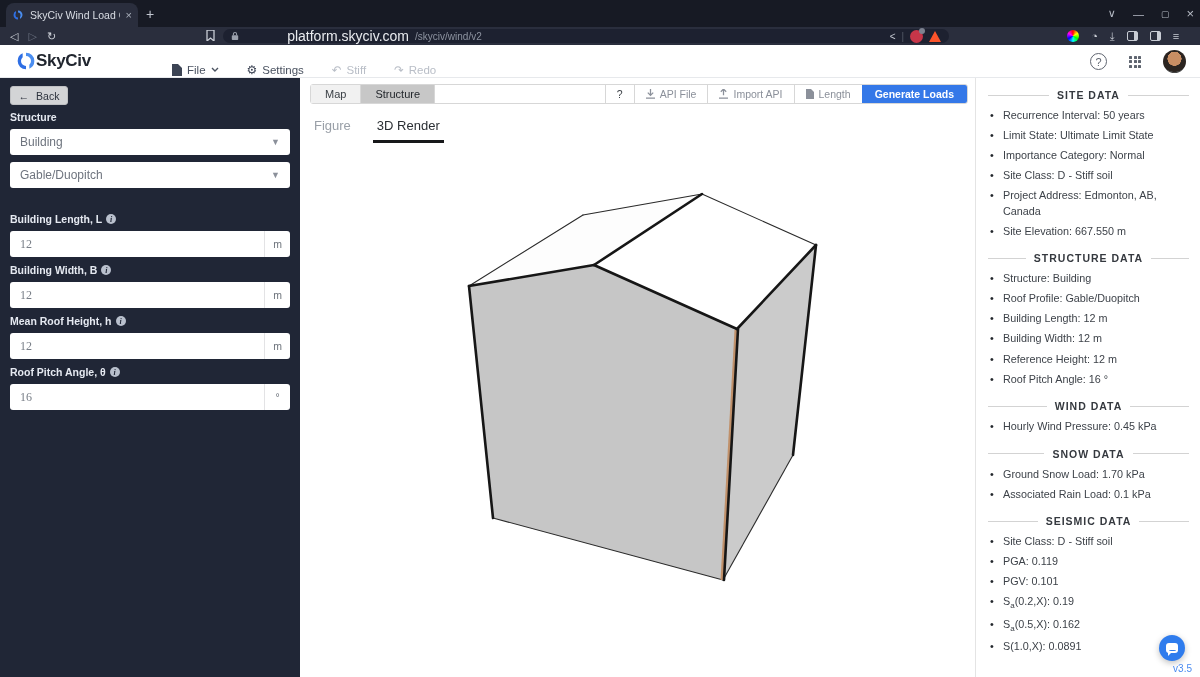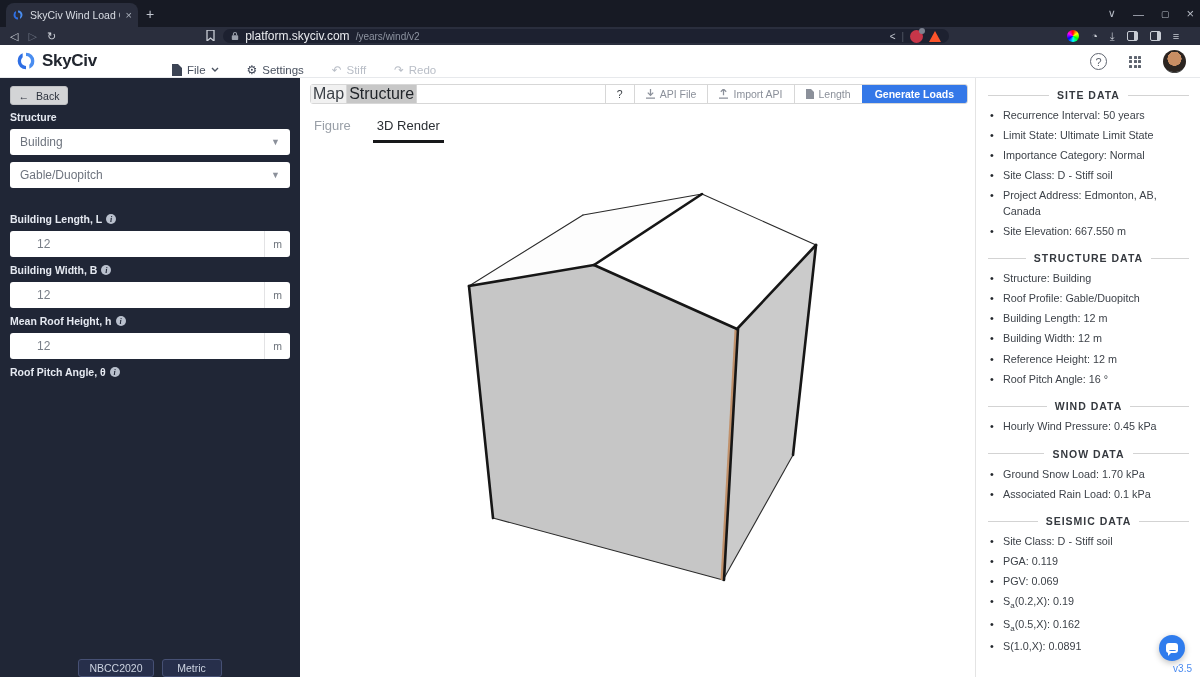--- a/index.html
+++ b/index.html
@@ -13,36 +13,36 @@
   .tab-title { flex:1; font-size:10.5px; color:#d9dde4; white-space:nowrap; overflow:hidden; }
   .tab-close { color:#aab0bc; font-size:11px; line-height:1; cursor:default; }
   .newtab { position:absolute; left:146px; top:6px; color:#c3c8d1; font-size:14px; }
   .wincontrols { position:absolute; right:6px; top:0; height:27px; display:flex; align-items:center; gap:17px; color:#b7bcc6; font-size:11px; }
   .navbar { position:absolute; left:0; top:27px; width:1200px; height:18px; background:#2a2e3d; display:flex; align-items:center; }
   .nav-ic { color:#d2d6dd; font-size:11px; margin-left:10px; }
   .nav-ic.dim { color:#6b7181; }
   .bookmark-ic { margin-left:150px; }
   .urlbar { margin-left:8px; width:726px; height:14px; background:#1d2130; border-radius:7px;
             display:flex; align-items:center; padding:0 8px; gap:6px; }
-  .url-domain { font-size:12px; color:#e8eaee; }
+  .url-domain { font-size:14px; color:#e8eaee;margin-left:42px; }
   .url-path { font-size:10px; color:#8d93a0; }
   .url-spacer { flex:1; }
   .mini { font-size:10px; color:#c6cad2; }
   .badge-shield { width:13px; height:13px; border-radius:50%; background:#c73649; display:inline-block; position:relative; }
   .badge-shield::after { content:''; position:absolute; right:-2px; top:-2px; width:6px; height:6px; border-radius:50%; background:#7d8290; }
   .brave-tri { width:0; height:0; border-left:6px solid transparent; border-right:6px solid transparent; border-bottom:11px solid #fb542b; display:inline-block; }
   .right-cluster { display:flex; align-items:center; gap:12px; margin-left:118px; }
   .wheel { width:12px; height:12px; border-radius:50%; background:conic-gradient(#f00,#ff0,#0f0,#0ff,#00f,#f0f,#f00); }
   .gray-ic { color:#c9cdd5; font-size:11px; }
   .panel-ic { width:11px; height:10px; border:1.5px solid #c9cdd5; border-radius:2px; position:relative; }
   .panel-ic::after { content:''; position:absolute; right:0; top:0; bottom:0; width:3px; background:#c9cdd5; }
 
   
   .appheader { position:absolute; left:0; top:45px; width:1200px; height:33px; background:#fff; border-bottom:1px solid #e7e9ec; }
-  .brand { position:absolute; left:16px; top:6px; display:flex; align-items:center; gap:6px; }
+  .brand { position:absolute; left:16px; top:6px; display:flex; align-items:center; }
   .brand-name { font-size:17px; font-weight:bold; color:#21262f; letter-spacing:-0.3px; }
   .menu { position:absolute; left:172px; top:0; height:49px; display:flex; align-items:center; gap:28px; }
   .menu-item { display:flex; align-items:center; gap:5px; font-size:11.5px; color:#4a5260; }
   .menu-item.disabled { color:#b9bec7; }
   .hdr-right { position:absolute; right:14px; top:0; height:33px; display:flex; align-items:center; gap:22px; }
   .help-circle { width:17px; height:17px; border:1.2px solid #5f6570; border-radius:50%; color:#5f6570; font-size:11px; display:flex; align-items:center; justify-content:center; }
   .grid-ic { display:grid; grid-template-columns:repeat(3,3px); grid-gap:1.5px; }
   .grid-ic i { width:3px; height:3px; background:#5f6570; border-radius:0.5px; }
   .avatar { width:23px; height:23px; border-radius:50%; background:radial-gradient(circle at 50% 38%, #c98e63 0 38%, #2b2420 39% 70%, #474747 71%); }
 
@@ -50,30 +50,30 @@
   .sidebar { position:absolute; left:0; top:78px; width:300px; height:599px; background:#202636; }
   .back-btn { position:absolute; left:10px; top:8px; width:58px; height:19px; background:#d3d4d6; border:1px solid #bfc0c3; border-radius:3px;
               display:flex; align-items:center; justify-content:center; gap:7px; font-size:10.5px; color:#2e333e; }
   .fgroup { position:absolute; left:10px; width:280px; }
   .flabel { font-size:10.5px; font-weight:bold; color:#e5e9f1; margin-bottom:6px; display:flex; align-items:center; gap:4px; }
   .info-ic { width:10px; height:10px; border-radius:50%; background:#b9c0cd; color:#202636; font-size:8px; font-weight:bold;
              display:inline-flex; align-items:center; justify-content:center; font-family:"Liberation Serif",serif; font-style:italic; }
   .fselect { height:26px; background:#fff; border-radius:3px; display:flex; align-items:center; padding:0 10px; font-size:12px; color:#6e747e; position:relative; }
   .caret { position:absolute; right:10px; color:#8b909a; font-size:9px; }
   .finput { height:26px; background:#fff; border-radius:3px; display:flex; align-items:stretch; overflow:hidden; }
-  .finput input { flex:1; border:0; outline:0; padding:0 27px; font-size:12px; color:#787e87; font-family:Liberation Sans, sans-serif; background:transparent; }
+  .finput input { flex:1; border:0; outline:0; padding:0 10px; font-size:12px; color:#787e87; font-family:Liberation Serif, serif; background:transparent; }
   .unit { width:26px; border-left:1px solid #e3e3e5; display:flex; align-items:center; justify-content:center; font-size:10.5px; color:#6c727b; }
   .sb-footer { position:absolute; left:0; bottom:0; width:300px; height:18px; display:flex; justify-content:center; gap:8px; }
   .sb-fbtn { min-width:60px; padding:0 10px; height:18px; background:#272f4b; border:1px solid #465074; border-radius:3px;
              font-size:10.5px; color:#ccd3e0; display:flex; align-items:center; justify-content:center; }
 
   
   .main { position:absolute; left:300px; top:78px; width:675px; height:599px; background:#fff; }
   .tbar { position:absolute; left:10px; top:6px; width:658px; height:20px; background:#fff; border:1px solid #d7d7d7; border-radius:3px; display:flex; align-items:stretch; }
-  .tbtn { display:flex; align-items:center; justify-content:center; padding:0 2px; font-size:16px; color:#3c4147; border-right:1px solid #d7d7d7; background:#f1f1f1; }
+  .tbtn { display:flex; align-items:center; justify-content:center; padding:0 14px; font-size:11px; color:#3c4147; border-right:1px solid #d7d7d7; background:#f1f1f1; }
   .tbtn.active { background:#c7c7c7; color:#1f2328; }
   .tspacer { flex:1; }
   .rbtn { display:flex; align-items:center; justify-content:center; gap:5px; padding:0 11px; font-size:10.5px; color:#8b909a; border-left:1px solid #d7d7d7; }
   .rbtn.q { color:#3c4147; }
   .gen-btn { display:flex; align-items:center; justify-content:center; padding:0 13px; background:#3478e8; color:#fff;
              font-size:10.5px; font-weight:bold; border-radius:0 2px 2px 0; }
   .vtabs { position:absolute; left:10px; top:34px; display:flex; gap:18px; }
   .vtab { font-size:13px; color:#9aa0a8; padding:6px 4px 7px; }
   .vtab.active { color:#2a2e33; font-weight:normal; border-bottom:3px solid #17181a; }
   .canvas3d { position:absolute; left:0; top:57px; width:675px; height:542px; }
@@ -127,21 +127,21 @@
       <svg width="9" height="11" viewBox="0 0 9 11">
           <path d="M1 0h7v11L4.5 8 1 11z" fill="none" stroke="#c9cdd5" stroke-width="1.3"></path>
         </svg>
     </span>
     <div class="urlbar">
       <svg width="8" height="10" viewBox="0 0 10 12">
         <rect x="1" y="5" width="8" height="6" rx="1" fill="#9aa0ac"></rect>
           <path d="M3 5V3.5a2 2 0 0 1 4 0V5" fill="none" stroke="#9aa0ac" stroke-width="1.3"></path>
       </svg>
       <span class="url-domain">platform.skyciv.com</span>
-        <span class="url-path">/years/wind/v2</span>
+        <span class="url-path">/skyciv/wind/v2</span>
       <span class="url-spacer"></span>
       <span class="mini">&lt;</span>
       <span class="mini" style="color:#555b68;">|</span>
       <span class="badge-shield"></span>
       <span class="brave-tri"></span>
     </div>
     <div class="right-cluster">
       <span class="wheel"></span>
       <span class="gray-ic">◔</span>
       <span class="gray-ic">⤓</span>
@@ -256,26 +256,26 @@
       <input value="12" style="">
       <span class="unit">m</span>
     </div>
   </div>
 
   <div class="fgroup" style="top:288px;">
     <div class="flabel">
       <span>Roof Pitch Angle, θ</span>
         <span class="info-ic">i</span>
     </div>
-  </div>
-
-  <div class="sb-footer">
-    <div class="sb-fbtn">NBCC2020</div>
-    <div class="sb-fbtn">Metric</div>
-  </div>
+    <div class="finput">
+      <input value="16" style="">
+      <span class="unit">°</span>
+    </div>
+  </div>
+
 </div>
 
 <div class="main">
   <div class="tbar">
     <div class="tbtn">Map</div>
     <div class="tbtn active">Structure</div>
     <div class="tspacer"></div>
     <div class="rbtn q">?</div>
     <div class="rbtn">
       <svg width="9" height="10" viewBox="0 0 10 11">
@@ -368,21 +368,21 @@
     <ul class="rp-list">
       <li>Ground Snow Load: 1.70 kPa</li>
       <li>Associated Rain Load: 0.1 kPa</li>
     </ul>
     <div class="rp-heading">
       <span>SEISMIC DATA</span>
     </div>
     <ul class="rp-list">
       <li>Site Class: D - Stiff soil</li>
       <li>PGA: 0.119</li>
-      <li>PGV: 0.069</li>
+      <li>PGV: 0.101</li>
       <li>S<sub>a</sub>(0.2,X): 0.19</li>
       <li>S<sub>a</sub>(0.5,X): 0.162</li>
       <li>S(1.0,X): 0.0891</li>
     </ul>
   </div>
 
 <div class="fab">
   <span class="bubble">
       <i></i>
     </span>

